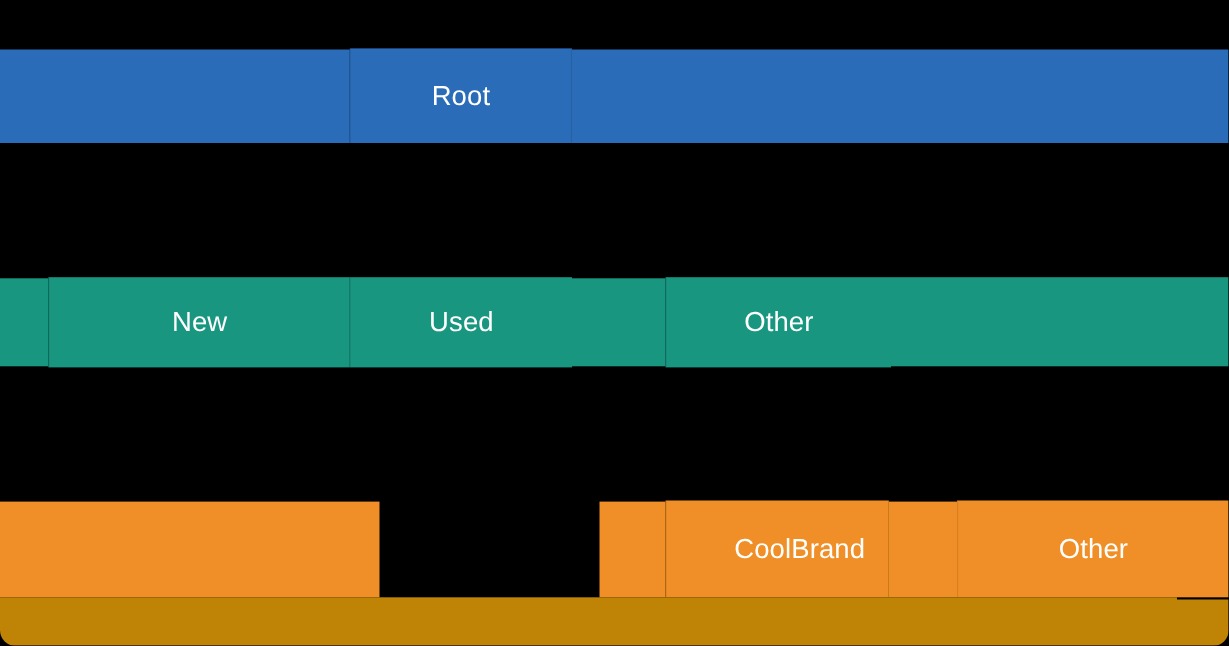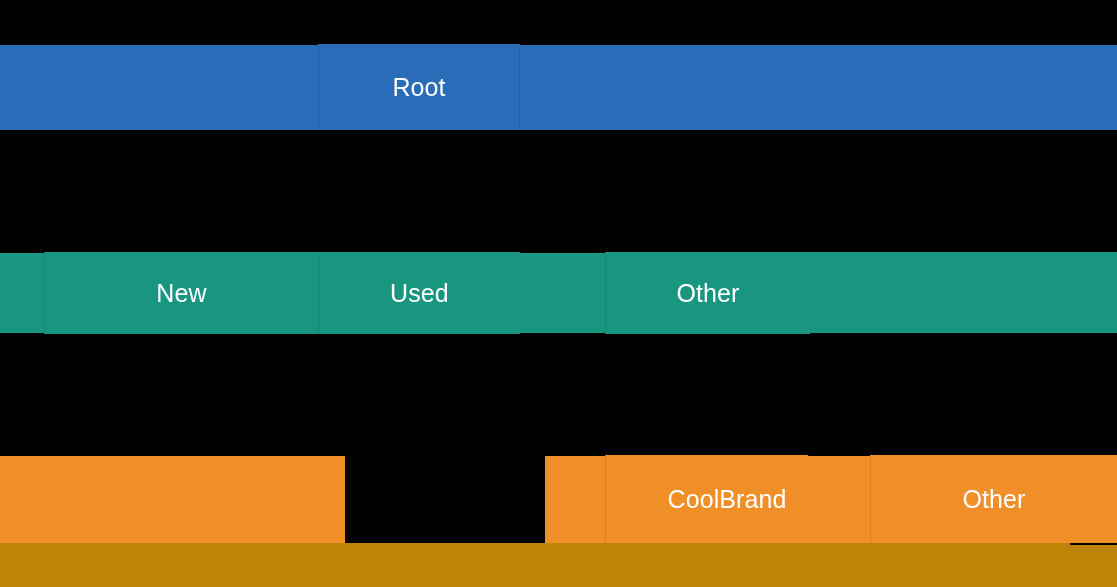--- a/index.html
+++ b/index.html
@@ -10,20 +10,21 @@
   }
   body {
     font-family: "Liberation Sans", sans-serif;
   }
   #chart-root {
     position: relative;
     width: 1117px;
     height: 587px;
     background: #000000;
     overflow: hidden;
+    border-radius: 14px;
   }
   .icicle-layer {
     position: absolute;
     left: 0;
     top: 0;
     width: 100%;
     height: 100%;
   }
   .node {
     position: absolute;

